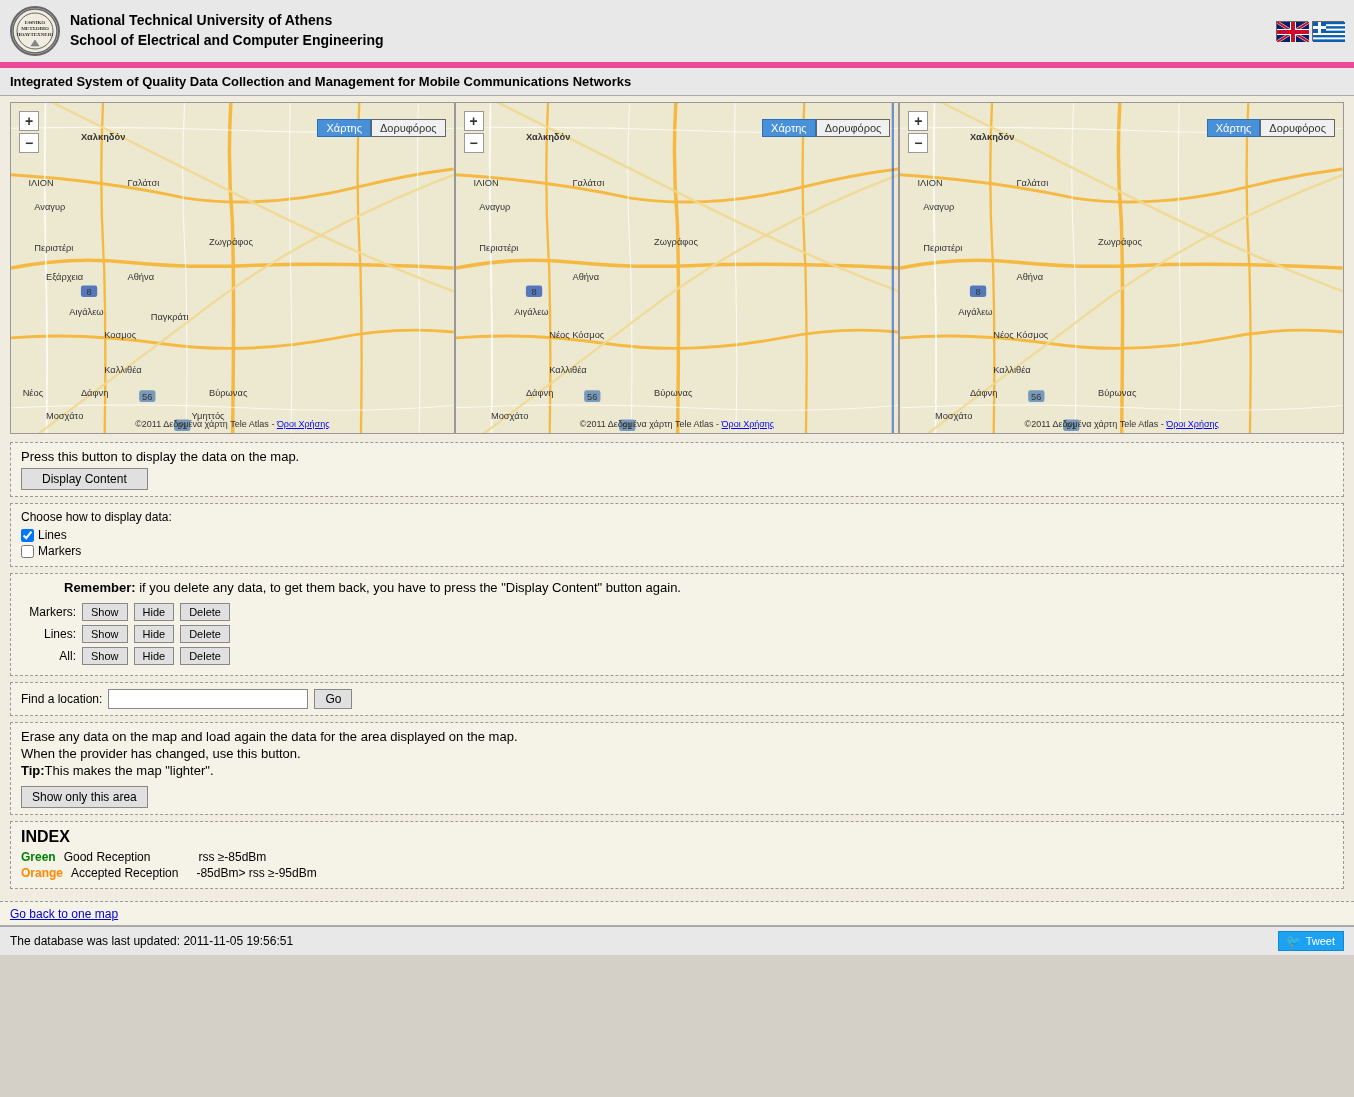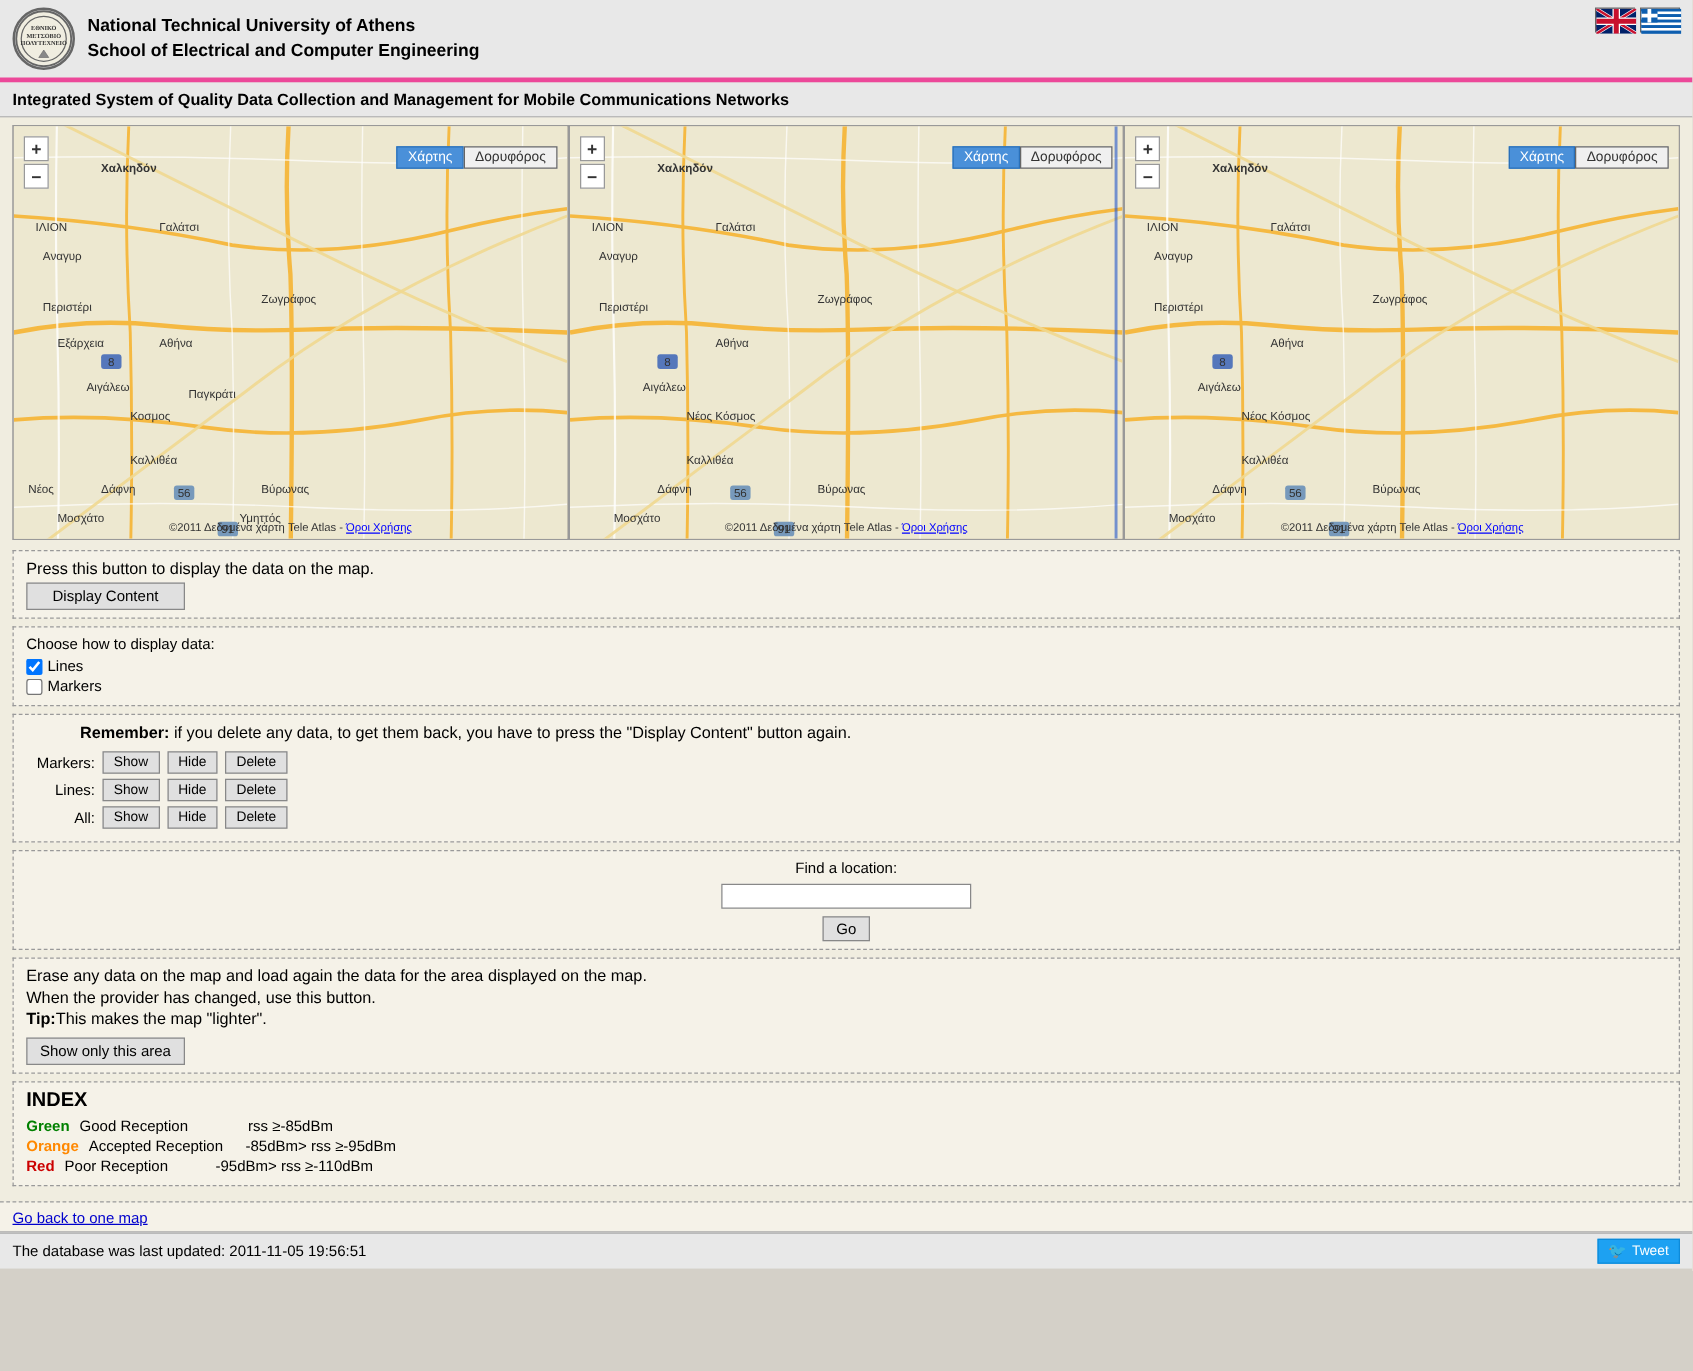--- a/index.html
+++ b/index.html
@@ -1,22 +1,23 @@
 <!DOCTYPE html>
 <html><head>
   <meta charset="utf-8">
   <style>
     * { box-sizing: border-box; margin: 0; padding: 0; }
     body { font-family: Arial, sans-serif; font-size: 13px; background: #d4d0c8; }
 
     #header {
       background: #e8e8e8;
-      border-bottom: 4px solid #ec4899;
+      border-bottom: 6px solid #ec4899;
       padding: 6px 10px;
       display: flex;
+      align-items: center;
       justify-content: space-between;
     }
     #header-left { display: flex; align-items: center; gap: 10px; }
     #header-logo {
       width: 50px; height: 50px;
       border: 2px solid #666;
       border-radius: 50%;
       background: radial-gradient(circle, #fff 30%, #c8c8c8 100%);
       display: flex; align-items: center; justify-content: center;
       font-size: 10px; color: #333; font-weight: bold;
@@ -146,21 +147,21 @@
     .ctrl-btn {
       padding: 2px 8px;
       background: #e0e0e0;
       border: 1px solid #888;
       cursor: pointer;
       font-size: 11px;
     }
 
     .remember-text { font-weight: bold; }
 
-    .find-location-row { display: flex; align-items: center; gap: 6px; font-size: 12px; flex-direction: column; }
+    .find-location-row { display: flex; align-items: center; gap: 6px; font-size: 12px; }
     .find-location-input { padding: 2px 4px; border: 1px solid #888; font-size: 12px; width: 200px; }
     .go-btn {
       padding: 2px 10px;
       background: #e0e0e0;
       border: 1px solid #888;
       cursor: pointer;
       font-size: 12px;
     }
 
     .show-area-btn {
@@ -520,25 +521,20 @@
     <div class="index-row">
       <span class="color-label green-text">Green</span>
       <span>Good Reception</span>
       <span style="margin-left:40px;">rss ≥-85dBm</span>
     </div>
     <div class="index-row">
       <span class="color-label orange-text">Orange</span>
       <span>Accepted Reception</span>
       <span style="margin-left:10px;">-85dBm&gt; rss ≥-95dBm</span>
     </div>
-    <div class="index-row">
-      <span class="color-label red-text">Red</span>
-      <span>Poor Reception</span>
-      <span style="margin-left:30px;">-95dBm&gt; rss ≥-110dBm</span>
-    </div>
   </div>
 
 </div>
 
 <div id="back-link">
   <a href="#">Go back to one map</a>
 </div>
 
 <div id="footer-bar">
   <span>The database was last updated: 2011-11-05 19:56:51</span>

